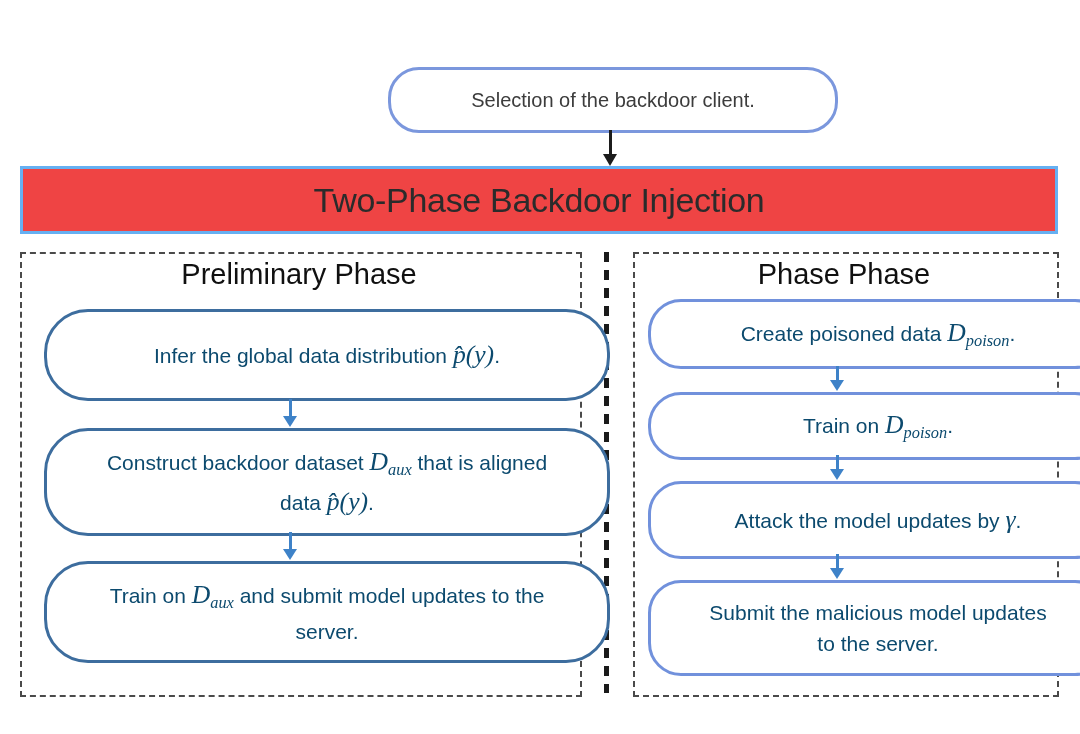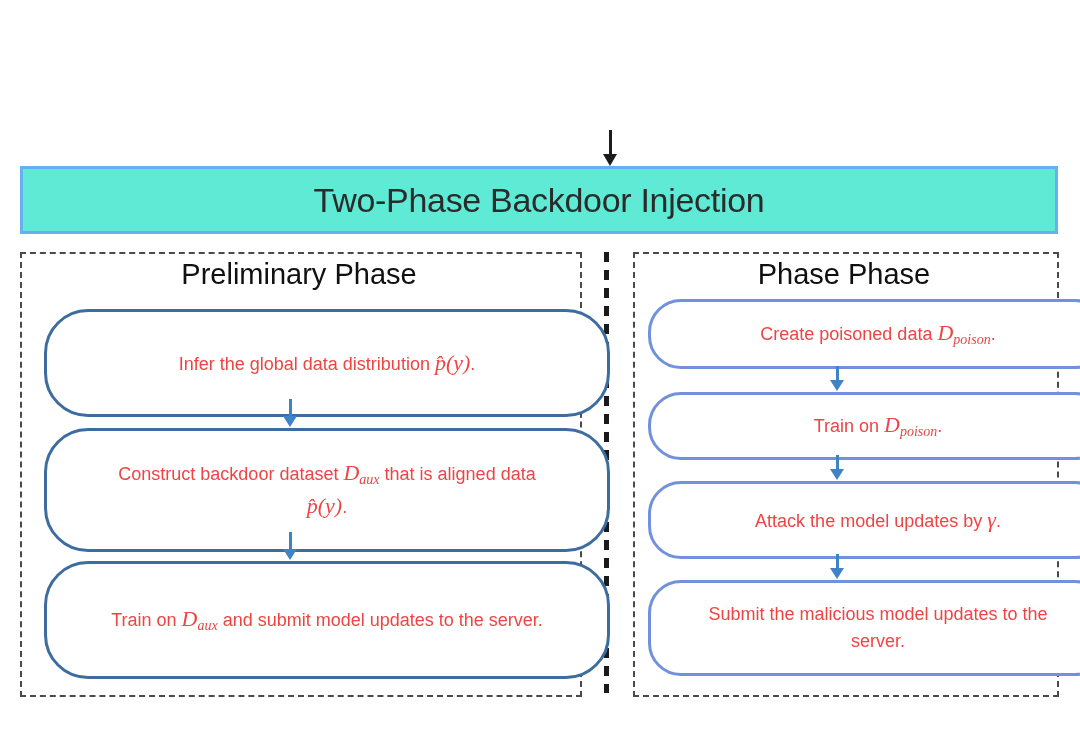--- a/index.html
+++ b/index.html
@@ -7,43 +7,43 @@
          font-family:"Liberation Sans",sans-serif;color:var(--text,#3c3c3c);}
 
   
   .pill{position:absolute;display:flex;align-items:center;justify-content:center;
         border:3px solid var(--selection-border,#7b97dd);border-radius:31px;
         background:#fff;text-align:center;}
   .pill.selection{left:388px;top:67px;width:444px;height:60px;font-size:20px;}
 
   
   .title-bar{position:absolute;left:20px;top:166px;width:1032px;height:62px;
-             border:3px solid var(--title-border,#66b0f2);background:#5eead4;
+             border:3px solid var(--title-border,#66b0f2);background:#ef4444;
              display:flex;align-items:center;justify-content:center;
              font-size:34px;color:#2b2b2b;letter-spacing:-0.3px;}
 
   
   .panel{position:absolute;border:2px dashed var(--panel-dash,#4a4a4a);background:#fff;}
   .panel.left{left:20px;top:252px;width:558px;height:441px;}
   .panel.right{left:633px;top:252px;width:422px;height:441px;}
 
   
   .divider{position:absolute;left:604px;top:252px;width:5px;height:441px;
            background:repeating-linear-gradient(to bottom,var(--divider,#1a1a1a) 0 10px,transparent 10px 18px);}
 
   .phase-heading{position:absolute;font-weight:normal;font-size:29px;color:#101010;
                  text-align:center;}
   .phase-heading.left{left:20px;top:258px;width:558px;}
   .phase-heading.right{left:633px;top:258px;width:422px;}
 
   
   .node{position:absolute;display:flex;align-items:center;justify-content:center;
         background:#fff;text-align:center;}
-  .node .node-text{margin:16px;font-size:18px;line-height:1.5;color:#ef4444;}
-  .node.lnode{border:3px solid var(--left-box-border,#3d6d9e);border-radius:44px;padding:8px 34px;}
+  .node .node-text{margin:16px;font-size:21px;line-height:1.5;color:#0c4a6e;}
+  .node.lnode{border:3px solid var(--left-box-border,#3d6d9e);border-radius:44px;padding:0 34px;}
   .node.rnode{border:3px solid var(--right-box-border,#7191dc);border-radius:33px;padding:0 38px;}
 
   
   .m{font-family:"Liberation Serif",serif;font-style:italic;font-size:1.22em;}
   .sub{font-family:"Liberation Serif",serif;font-style:italic;font-size:0.78em;
        vertical-align:-0.32em;letter-spacing:0;}
 
   
   .arrow{position:absolute;display:flex;flex-direction:column;align-items:center;}
   .arrow .line{width:3px;flex:1;}
@@ -51,20 +51,23 @@
   .arrow.blue .line{background:var(--arrow-blue,#3e82c8);}
   .arrow.blue .head{border-top:11px solid var(--arrow-blue,#3e82c8);}
   .arrow.black .line{background:var(--arrow-black,#1c1c1c);}
   .arrow.black .head{border-top:12px solid var(--arrow-black,#1c1c1c);}
 </style>
 </head>
 <body>
 
 <div class="stage">
 
+  <div class="pill selection">
+    <span>Selection of the backdoor client.</span>
+  </div>
 
   <div class="arrow black" style="left:598px;top:130px;width:24px;height:36px;">
     <div class="line"></div>
     <div class="head"></div>
   </div>
 
   <div class="title-bar">
     <span>Two-Phase Backdoor Injection</span>
   </div>
 

